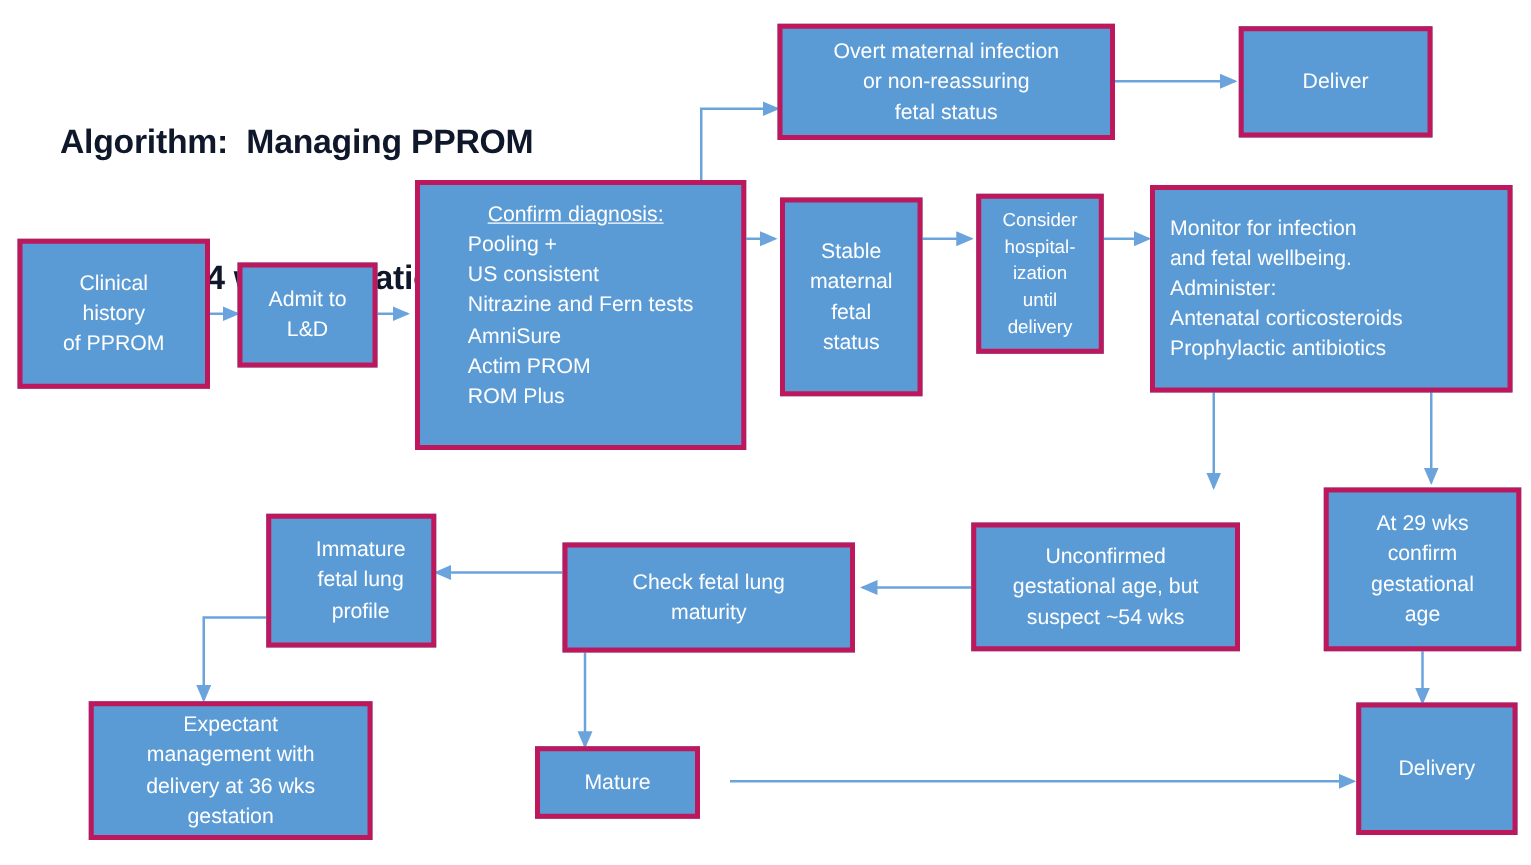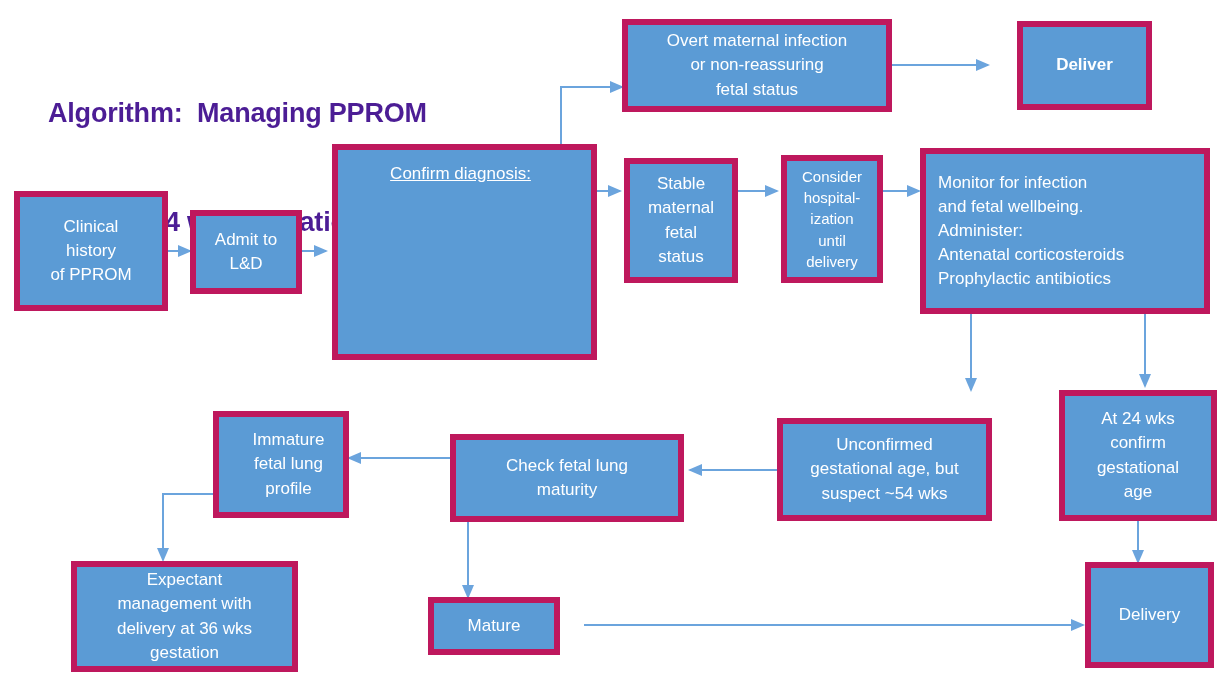--- a/index.html
+++ b/index.html
@@ -13,30 +13,30 @@
   #canvas {
     position: relative;
     width: 1225px;
     height: 692px;
     background: #ffffff;
     overflow: hidden;
   }
   .title {
     position: absolute;
     font-weight: bold;
-    color: #4c1d95;
+    color: #0f172a;
     font-size: 27px;
     line-height: 1.35;
     letter-spacing: -0.2px;
     white-space: pre;
   }
   .node {
     position: absolute;
     background: #5b9bd5;
-    border: 6px solid #be185d;
+    border: 4px solid #be185d;
     color: #ffffff;
     box-sizing: border-box;
     display: flex;
     align-items: center;
     justify-content: center;
     text-align: center;
     font-size: 17px;
     line-height: 1.42;
     padding: 2px 4px;
     white-space: pre-line;
@@ -114,33 +114,39 @@
 of PPROM</span>
   </div>
 
   <div class="node" style="left:190px; top:210px; width:112px; height:84px;">
     <span>Admit to
 L&amp;D</span>
   </div>
 
   <div class="node left-align" style="left:332px; top:144px; width:265px; height:216px; flex-direction:column; justify-content:flex-start; padding:12px 18px 0 10px;">
     <span style="text-decoration:underline;">Confirm diagnosis:</span>
+    <span style="padding-left:8px;">Pooling +
+US consistent
+Nitrazine and Fern tests
+AmniSure
+Actim PROM
+ROM Plus</span>
   </div>
 
   <div class="node" style="left:622px; top:19px; width:270px; height:93px;">
     <span>Overt maternal infection
 or non-reassuring
 fetal status</span>
   </div>
 
-  <div class="node" style="left:1017px; top:21px; width:135px; height:89px;font-weight:bold;">
+  <div class="node" style="left:991px; top:21px; width:155px; height:89px;">
     <span>Deliver</span>
   </div>
 
-  <div class="node" style="left:624px; top:158px; width:114px; height:125px;">
+  <div class="node" style="left:624px; top:158px; width:114px; height:159px;">
     <span>Stable
 maternal
 fetal
 status</span>
   </div>
 
   <div class="node" style="left:781px; top:155px; width:102px; height:128px; font-size:15px;">
     <span>Consider
 hospital-
 ization
@@ -156,21 +162,21 @@
   Prophylactic antibiotics</span>
   </div>
 
   <div class="node" style="left:777px; top:418px; width:215px; height:103px;">
     <span>Unconfirmed
 gestational age, but
 suspect ~54 wks</span>
   </div>
 
   <div class="node" style="left:1059px; top:390px; width:158px; height:131px;">
-    <span>At 24 wks
+    <span>At 29 wks
 confirm
 gestational
 age</span>
   </div>
 
   <div class="node" style="left:450px; top:434px; width:234px; height:88px;">
     <span>Check fetal lung
 maturity</span>
   </div>
 

